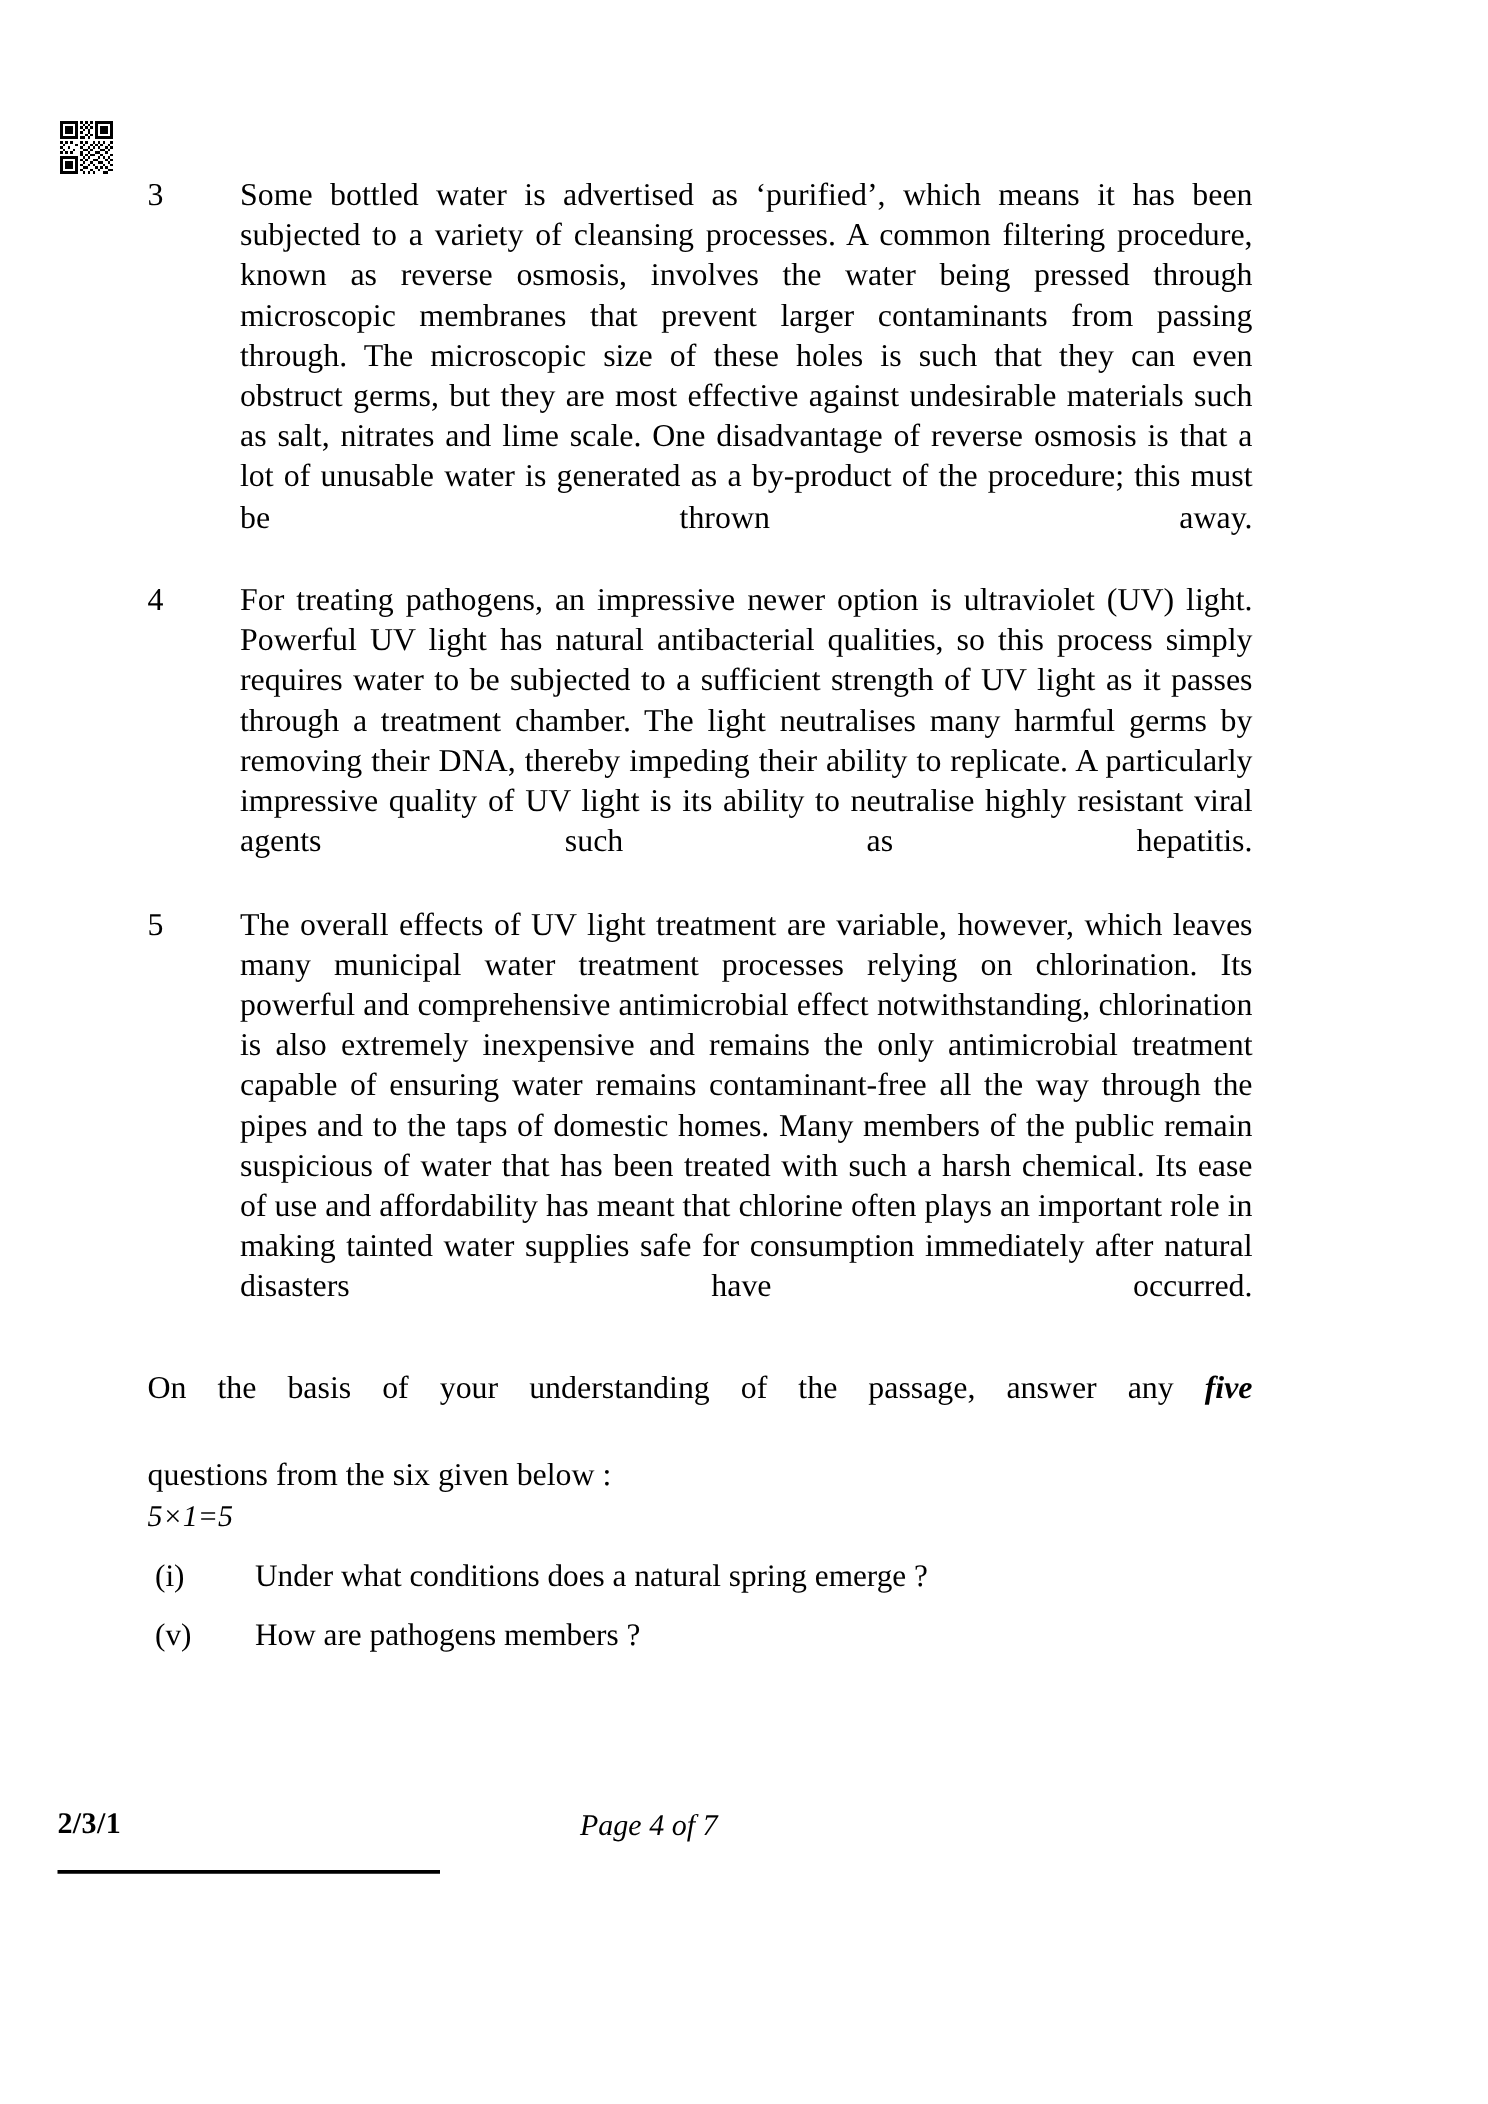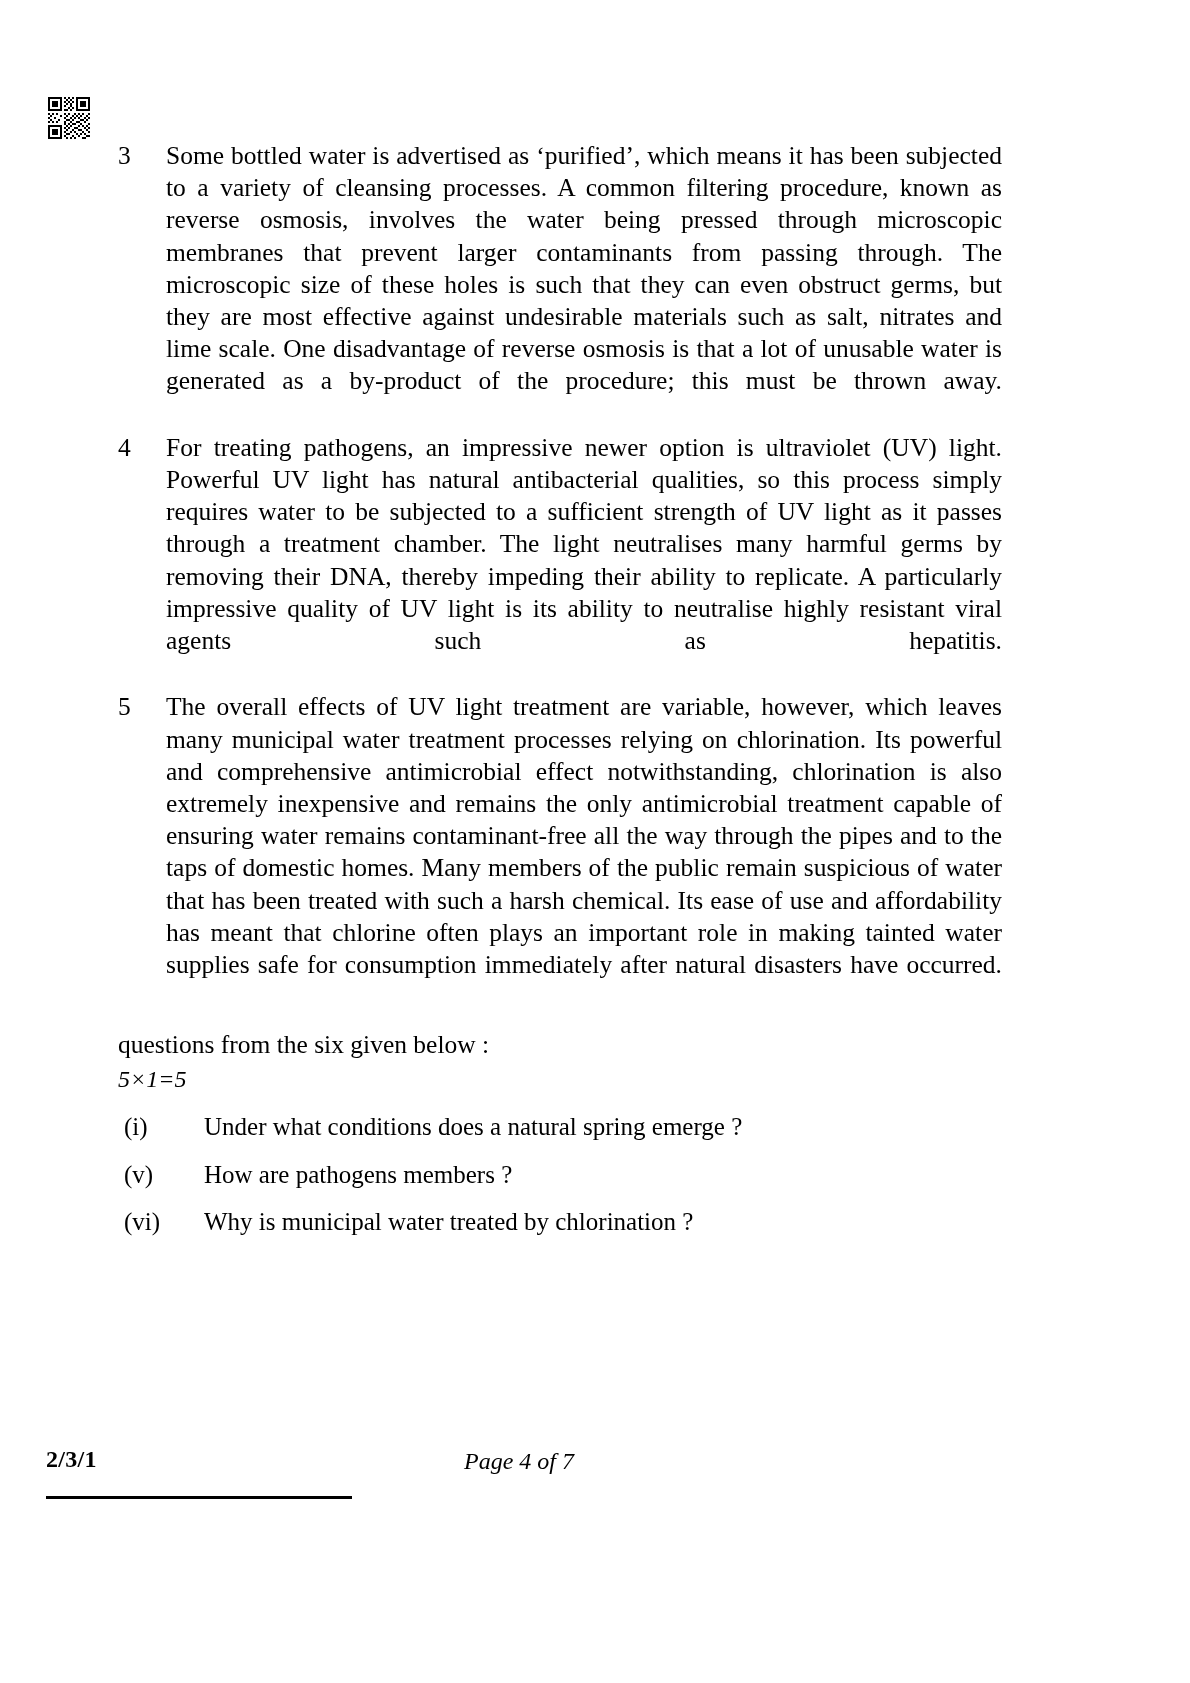--- a/index.html
+++ b/index.html
@@ -49,20 +49,21 @@
     line-height: 32.2px;
     text-align: left;
   }
   .para-text {
     flex: 1 1 auto;
     font-size: 25.5px;
     line-height: 32.2px;
     text-align: justify;
     text-justify: inter-word;
     hyphens: none;
+    margin-left: 26px;
   }
   
   .para-text::after {
     content: "";
     display: inline-block;
     width: 100%;
   }
 
   .instruction {
     margin-top: 14px;
@@ -291,39 +292,39 @@
       <div class="para-num">4</div>
       <div class="para-text">For treating pathogens, an impressive newer option is ultraviolet (UV) light. Powerful UV light has natural antibacterial qualities, so this process simply requires water to be subjected to a sufficient strength of UV light as it passes through a treatment chamber. The light neutralises many harmful germs by removing their DNA, thereby impeding their ability to replicate. A particularly impressive quality of UV light is its ability to neutralise highly resistant viral agents such as hepatitis.</div>
     </div>
 
     <div class="para">
       <div class="para-num">5</div>
       <div class="para-text">The overall effects of UV light treatment are variable, however, which leaves many municipal water treatment processes relying on chlorination. Its powerful and comprehensive antimicrobial effect notwithstanding, chlorination is also extremely inexpensive and remains the only antimicrobial treatment capable of ensuring water remains contaminant-free all the way through the pipes and to the taps of domestic homes. Many members of the public remain suspicious of water that has been treated with such a harsh chemical. Its ease of use and affordability has meant that chlorine often plays an important role in making tainted water supplies safe for consumption immediately after natural disasters have occurred.</div>
     </div>
 
     <div class="instruction">
+      <div style="text-align:justify;">
+        <span>On the basis of your understanding of the passage, answer any </span><span class="bi">five</span>
+        <span style="display:inline-block;width:100%;"></span>
+      </div>
       <div class="instruction-line2">
         <span>questions from the six given below :</span>
         <span class="marks">5×1=5</span>
       </div>
     </div>
 
     <div class="qlist">
       <div class="qrow">
         <span class="qlabel">(i)</span>
         <span class="qtext">Under what conditions does a natural spring emerge ?</span>
       </div>
       <div class="qrow">
         <span class="qlabel">(v)</span>
         <span class="qtext">How are pathogens members ?</span>
       </div>
-      <div class="qrow">
-        <span class="qlabel">(vi)</span>
-        <span class="qtext">Why is municipal water treated by chlorination ?</span>
-      </div>
     </div>
 
   </div>
 
   <div class="footer">
     <div class="footer-code">2/3/1</div>
     <div class="footer-page">Page 4 of 7</div>
     <div class="footer-rule"></div>
   </div>
 

